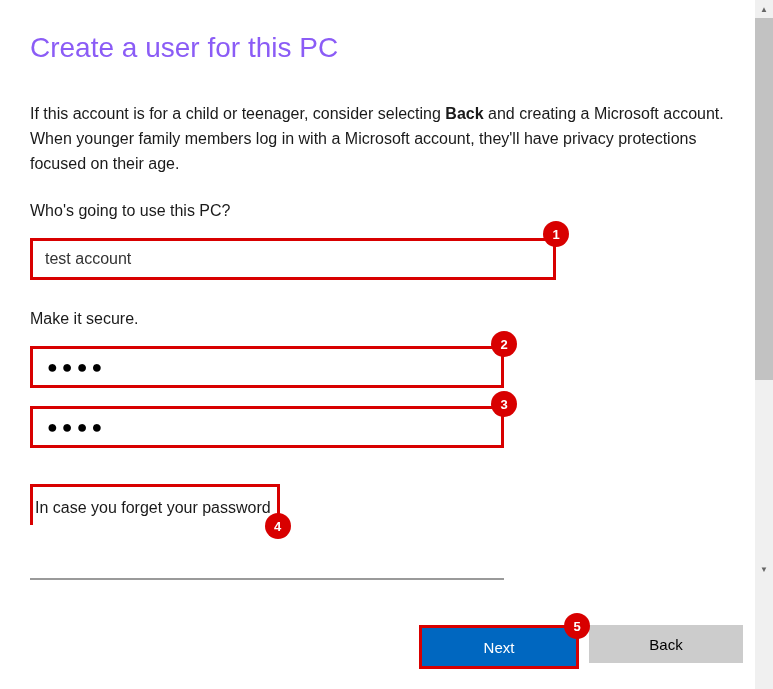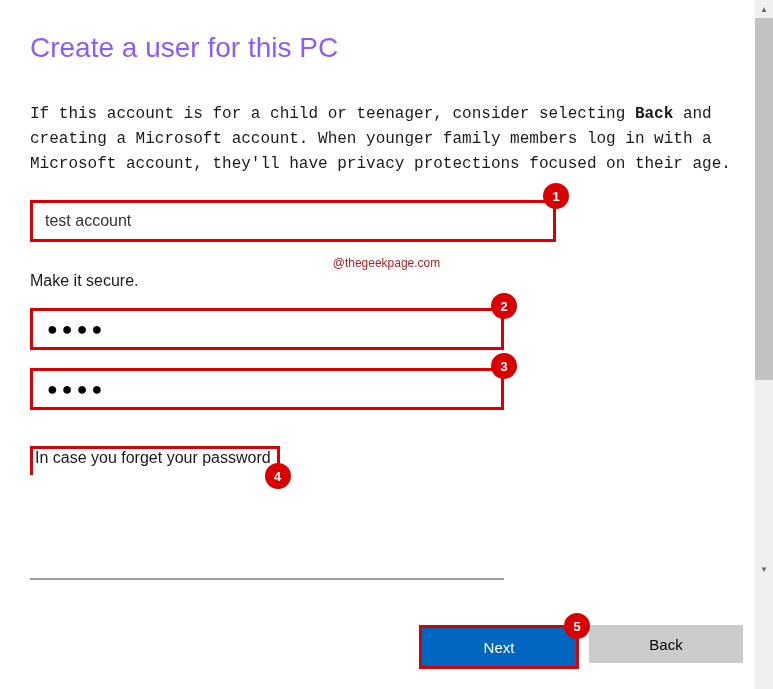--- a/index.html
+++ b/index.html
@@ -22,21 +22,20 @@
       font-size: 28px;
       font-weight: 300;
       color: #8b5cf6;
       margin-bottom: 38px;
     }
     .intro-text {
       font-size: 16px;
       color: #1a1a1a;
       line-height: 1.55;
       margin-bottom: 24px;
-      font-family: Liberation Mono, monospace;
     }
     .intro-text .bold {
       font-weight: 600;
     }
     .watermark {
       position: absolute;
       top: 256px;
       left: 50%;
       transform: translateX(-50%);
       color: #b91c1c;
@@ -94,21 +93,21 @@
       font-weight: 600;
       z-index: 10;
     }
     .input-group {
       margin-bottom: 18px;
     }
     .forgot-wrap {
       display: inline-block;
       border: 3px solid #d80000;
       border-bottom: none;
-      padding: 0 6px 8px 2px;
+      padding: 12px 6px 8px 2px;
       position: relative;
       margin-top: 18px;
     }
     .forgot-wrap .question-label {
       margin: 0;
     }
     .hint-line {
       position: absolute;
       left: 30px;
       width: 474px;
@@ -179,20 +178,21 @@
 <div class="content">
   <h1>Create a user for this PC</h1>
 
   <p class="intro-text">
     <span>If this account is for a child or teenager, consider selecting </span><span class="bold">Back</span><span> and creating a Microsoft account. When younger family members log in with a Microsoft account, they'll have privacy protections focused on their age.</span>
   </p>
 
 
   <div class="watermark">@thegeekpage.com</div>
 
+  <div class="question-label">Who's going to use this PC?</div>
 
   <div class="input-group">
     <div class="field-wrap">
       <div class="highlight-box">
         <input type="text" class="text-input" value="test account" style="">
       </div>
       <div class="badge" style="top:-17px; right:-13px;">1</div>
     </div>
   </div>
 

